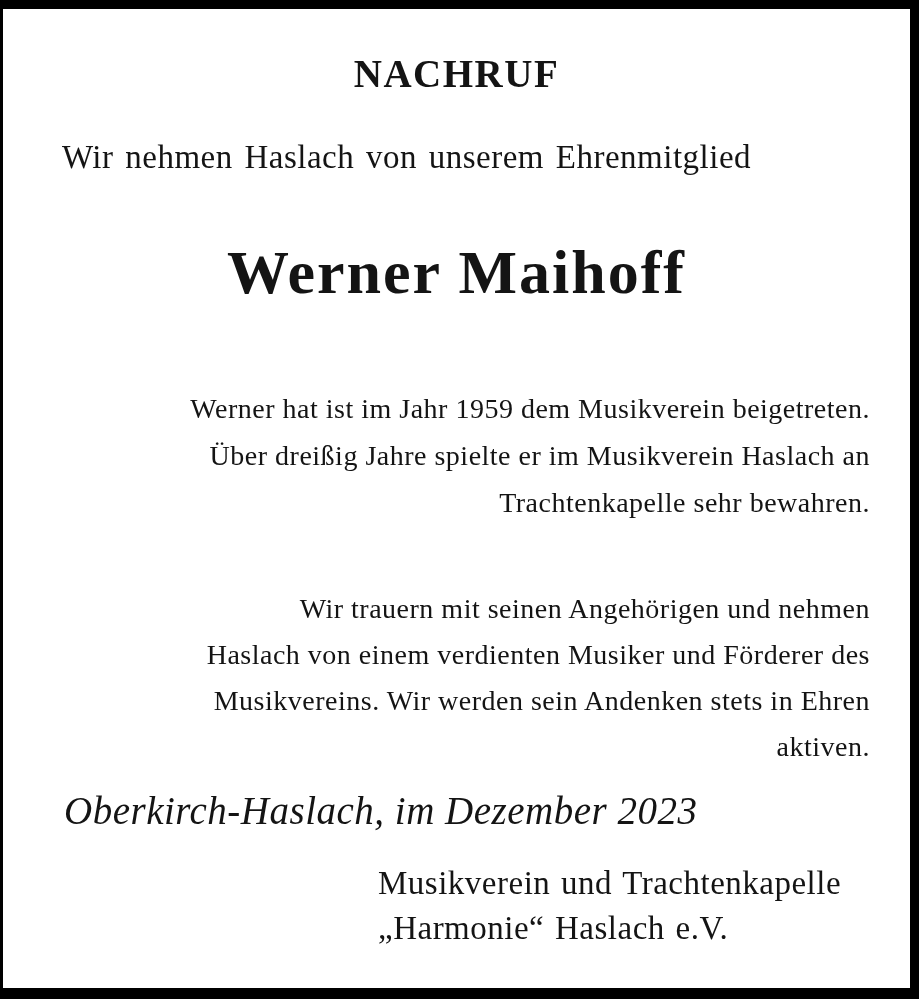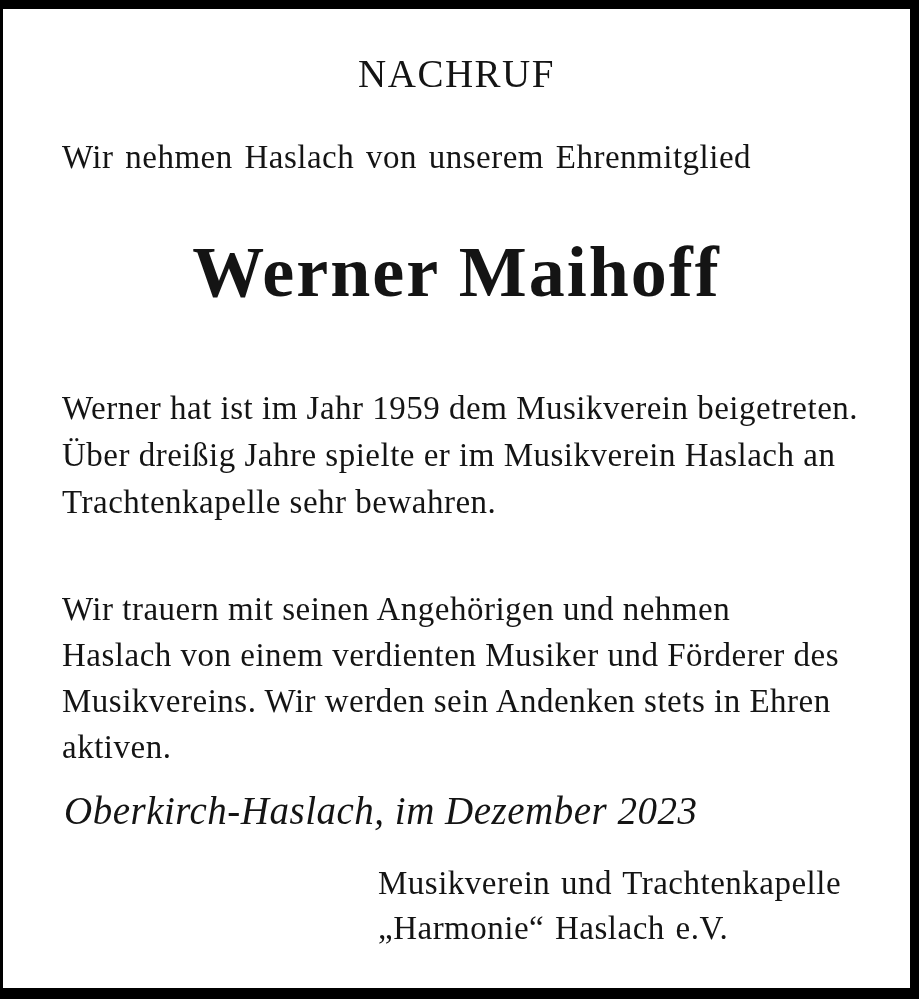--- a/index.html
+++ b/index.html
@@ -21,47 +21,48 @@
     font-family: "Liberation Serif", "DejaVu Serif", serif;
   }
   .block { position: absolute; }
   .title {
     top: 44px;
     left: 0;
     right: 0;
     text-align: center;
     font-size: 39px;
     line-height: 42px;
-    font-weight: normal;
+    font-weight: bold;
     letter-spacing: 1.5px;
   }
   .intro {
     top: 127px;
     left: 59px;
     right: 40px;
     font-size: 33px;
     line-height: 42px;
     letter-spacing: 0.5px;
     word-spacing: 3px;
   }
   .name {
     top: 215px;
     left: 0;
     right: 0;
     text-align: center;
-    font-size: 72px;
+    font-size: 62px;
     line-height: 96px;
     font-weight: bold;
     letter-spacing: 2px;
   }
   .para {
     left: 59px;
     right: 40px;
-    font-size: 33px;
+    font-size: 28px;
     letter-spacing: 0.5px;
+    text-align: right;
   }
   .para1 { top: 376px; line-height: 47px; }
   .para2 { top: 577px; line-height: 46px; }
   .para .line { white-space: nowrap; }
   .dateline {
     top: 782px;
     left: 61px;
     right: 40px;
     font-size: 39px;
     line-height: 40px;

